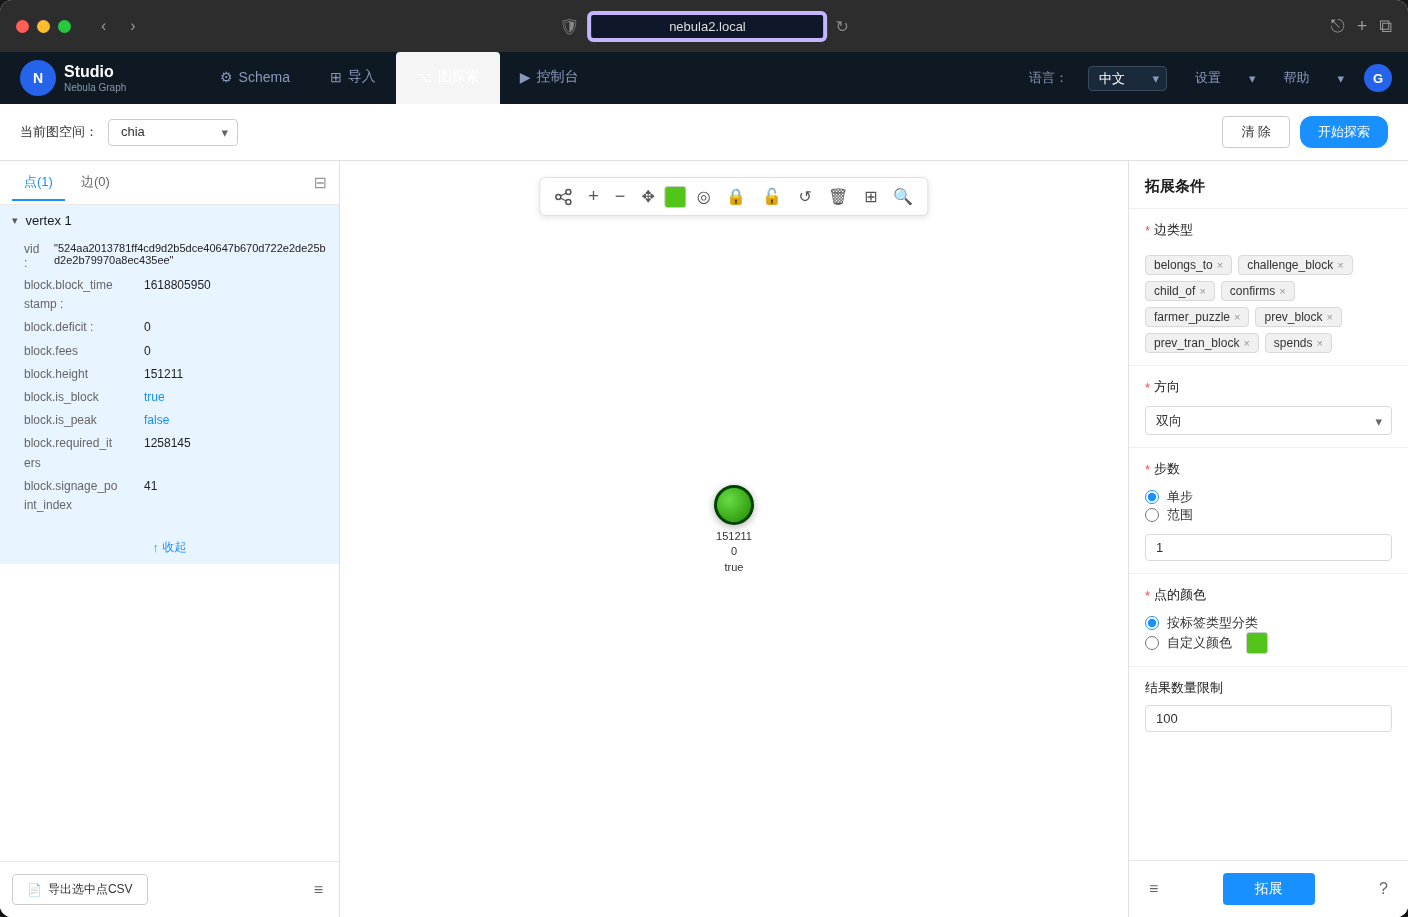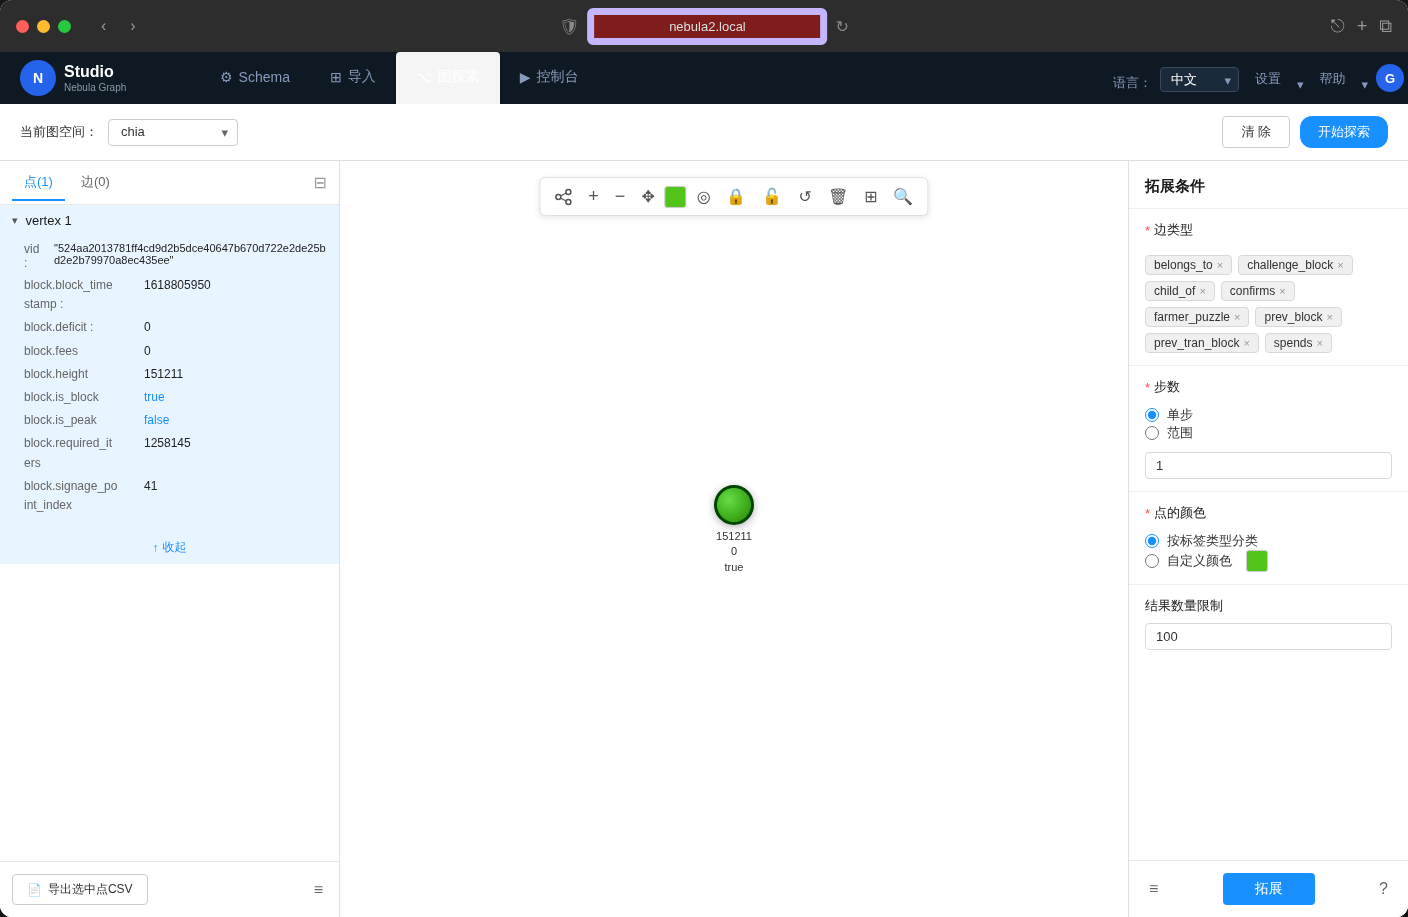--- a/index.html
+++ b/index.html
@@ -63,22 +63,22 @@
     .titlebar-address-bar {
       position: absolute;
       left: 50%;
       transform: translateX(-50%);
       display: flex;
       align-items: center;
       gap: 8px;
     }
 
     .address-input {
-      background: #7f1d1d;
-      border: 7px solid #c4b5fd;
+      background: #0f172a;
+      border: 4px solid #c4b5fd;
       border-radius: 6px;
       color: #ddd;
       padding: 4px 12px;
       width: 240px;
       font-size: 13px;
       text-align: center;
     }
 
     .titlebar-right {
       position: absolute;
@@ -160,23 +160,23 @@
     .nav-tab.active {
       color: white;
       background: #f5f5f5;
       border-bottom-color: transparent;
       border-radius: 4px 4px 0 0;
     }
 
     .nav-right {
       margin-left: auto;
       display: flex;
-      align-items: flex-end;
-      gap: 8px;
-      padding-right: 4px;
+      align-items: center;
+      gap: 20px;
+      padding-right: 16px;
     }
 
     .lang-label {
       color: #8899bb;
       font-size: 13px;
     }
 
     .lang-select {
       background: #1a2a3a;
       border: 1px solid #3a4a5a;
@@ -959,20 +959,30 @@
               <span>prev_tran_block</span>
               <span class="tag-x">×</span>
             </div>
             <div class="tag">
               <span>spends</span>
               <span class="tag-x">×</span>
             </div>
           </div>
         </div>
 
+        <div class="section">
+          <div class="section-label">方向</div>
+          <div class="select-row">
+            <select class="select-control">
+              <option>双向</option>
+              <option>出边</option>
+              <option>入边</option>
+            </select>
+          </div>
+        </div>
 
         <div class="section">
           <div class="section-label">步数</div>
           <div class="radio-group">
             <label class="radio-item">
               <input type="radio" class="radio-input" name="steps" checked="" style="">
               <span>单步</span>
             </label>
             <label class="radio-item">
               <input type="radio" class="radio-input" name="steps" style="">

